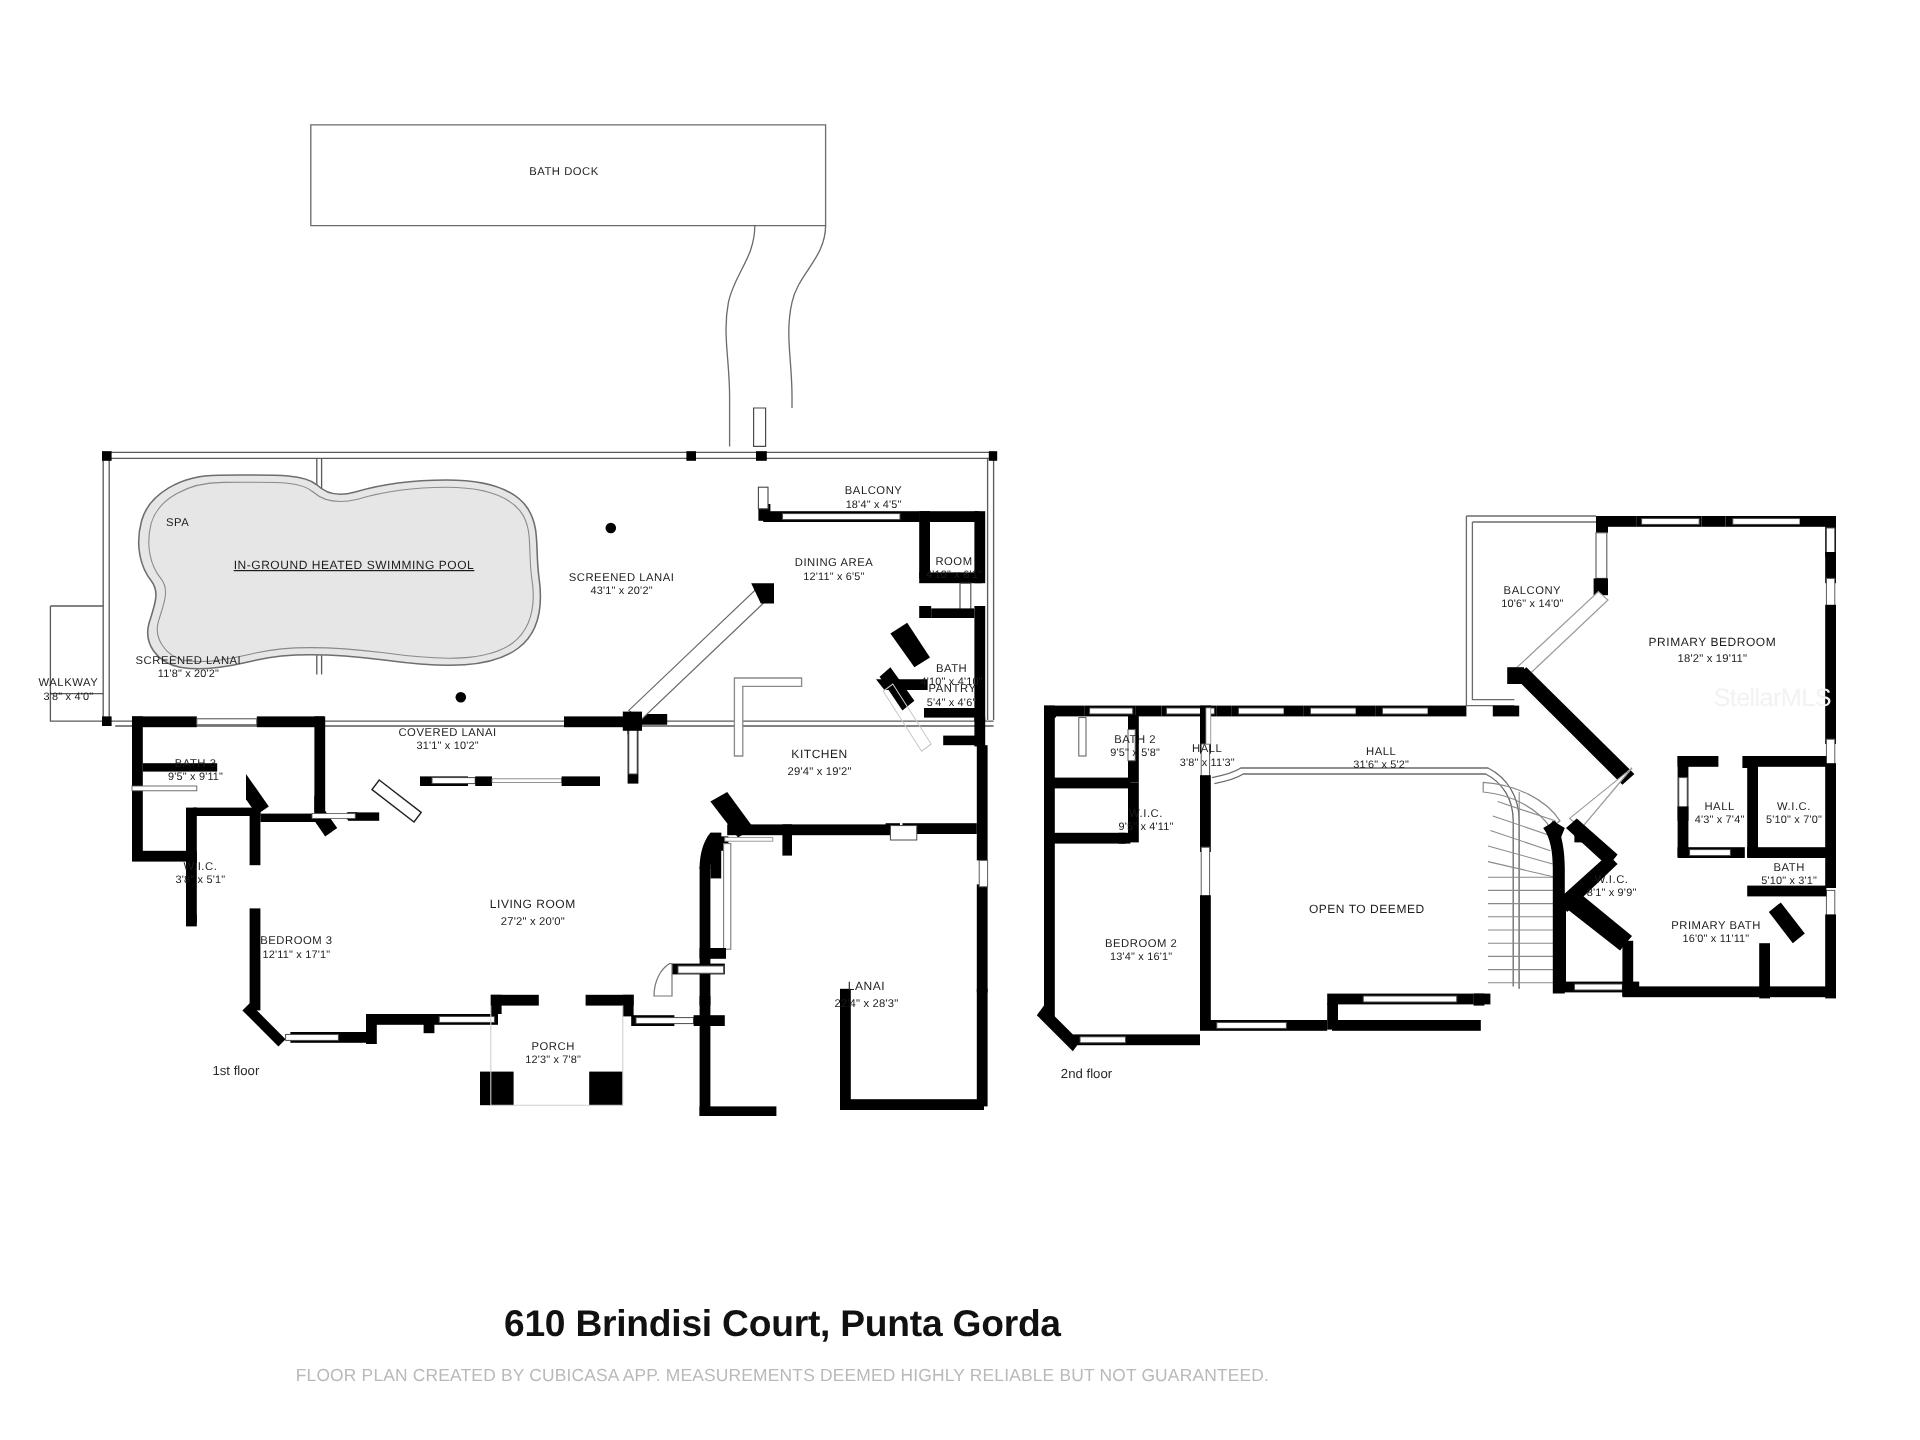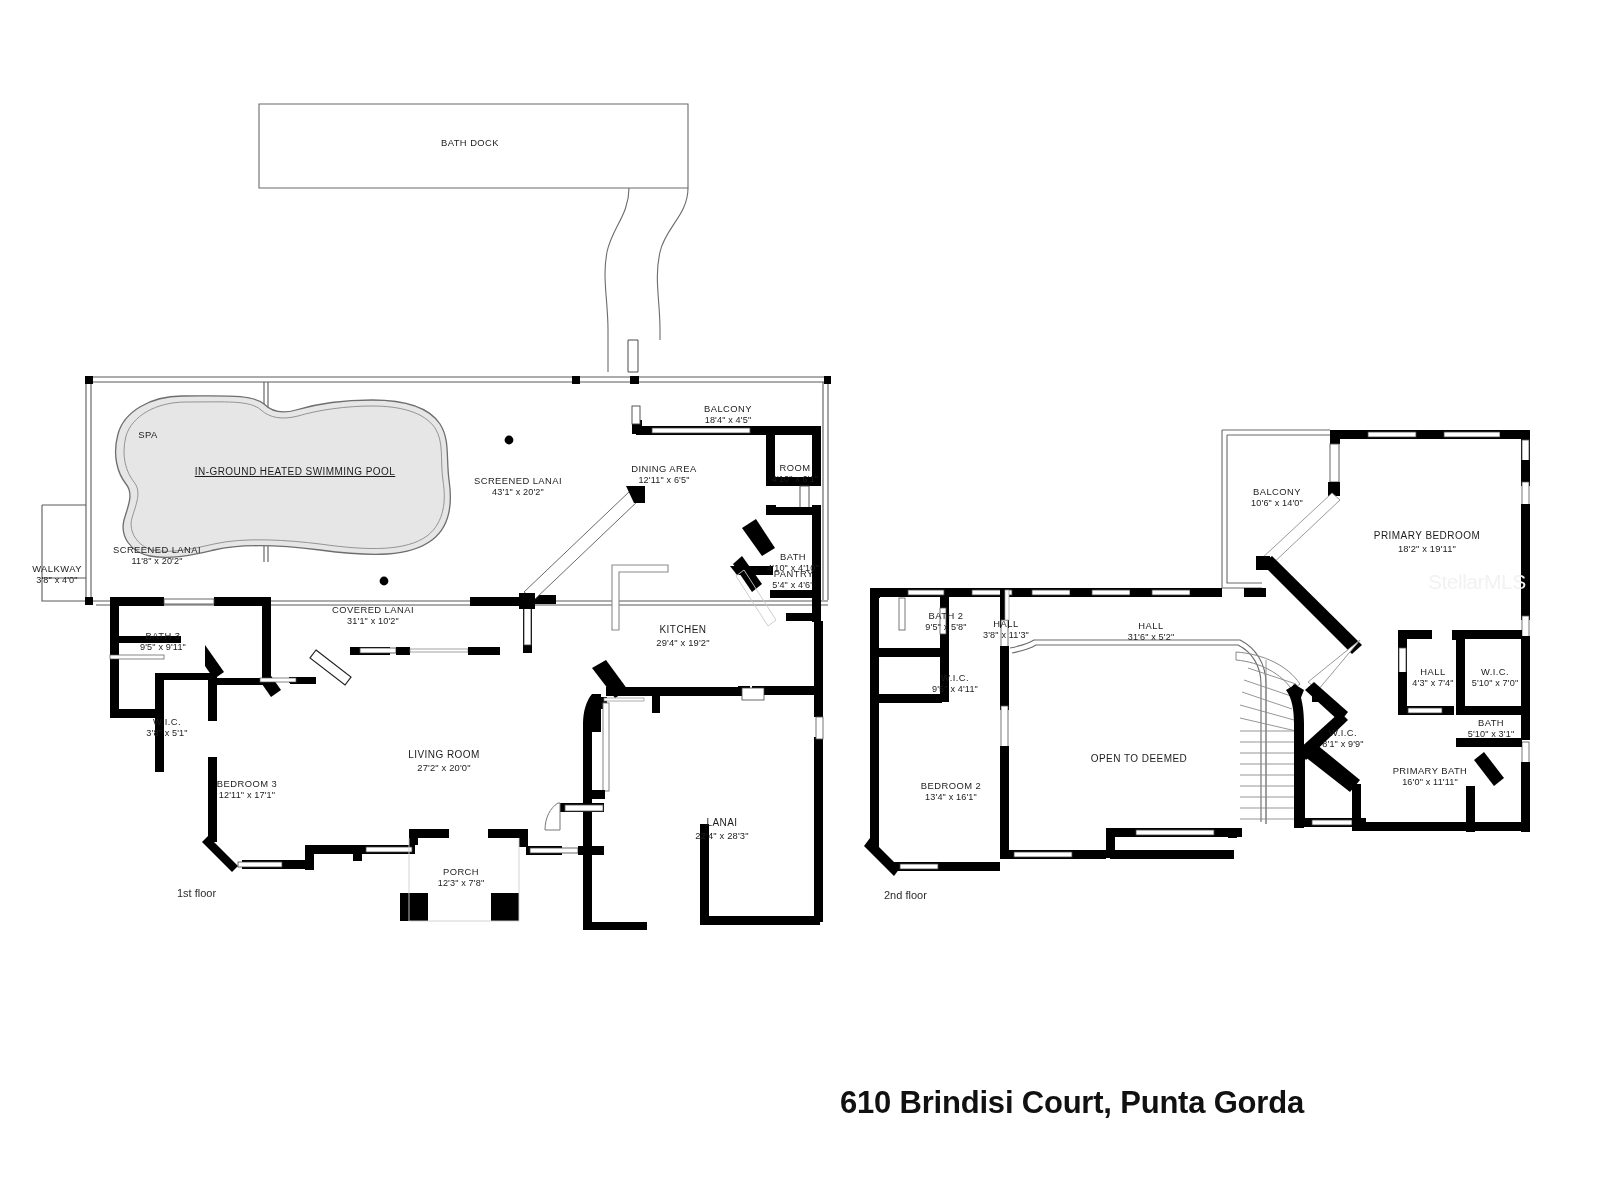--- a/index.html
+++ b/index.html
@@ -19,21 +19,21 @@
     position: absolute;
     left: 0; top: 0;
     width: 1600px;
     height: 1200px;
   }
   .title-block {
     position: absolute;
     left: 0;
     top: 1085px;
     width: 1304px;
-    text-align: right;
+    text-align: center;
   }
   .plan-title {
     font-size: 31px;
     font-weight: bold;
     letter-spacing: -0.2px;
     color: #111111;
     margin: 0;
     font-family: "Liberation Sans", sans-serif;
   }
   .plan-disclaimer {
@@ -422,21 +422,21 @@
       <span class="rl-dim">3'8" x 4'0"</span>
     </div>
     <div class="room-label" style="left: 373px; top: 604px;">
       <span class="rl-name">COVERED LANAI</span>
       <span class="rl-dim">31'1" x 10'2"</span>
     </div>
     <div class="room-label" style="left: 728px; top: 403px;">
       <span class="rl-name">BALCONY</span>
       <span class="rl-dim">18'4" x 4'5"</span>
     </div>
-    <div class="room-label" style="left: 664px; top: 463px;">
+    <div class="room-label" style="left: 695px; top: 463px;">
       <span class="rl-name">DINING AREA</span>
       <span class="rl-dim">12'11" x 6'5"</span>
     </div>
     <div class="room-label" style="left: 795px; top: 462px;">
       <span class="rl-name">ROOM</span>
       <span class="rl-dim">4'10" x 6'1"</span>
     </div>
     <div class="room-label" style="left: 793px; top: 551px;">
       <span class="rl-name">BATH</span>
       <span class="rl-dim">4'10" x 4'10"</span>
@@ -526,13 +526,14 @@
     </div>
   </div>
 
 <div class="floor-tag" id="floor-tag-1">1st floor</div>
 <div class="floor-tag" id="floor-tag-2">2nd floor</div>
 
 <div class="watermark">StellarMLS</div>
 
 <div class="title-block">
   <div class="plan-title">610 Brindisi Court, Punta Gorda</div>
+  <div class="plan-disclaimer">FLOOR PLAN CREATED BY CUBICASA APP. MEASUREMENTS DEEMED HIGHLY RELIABLE BUT NOT GUARANTEED.</div>
 </div>
 
 </body></html>

